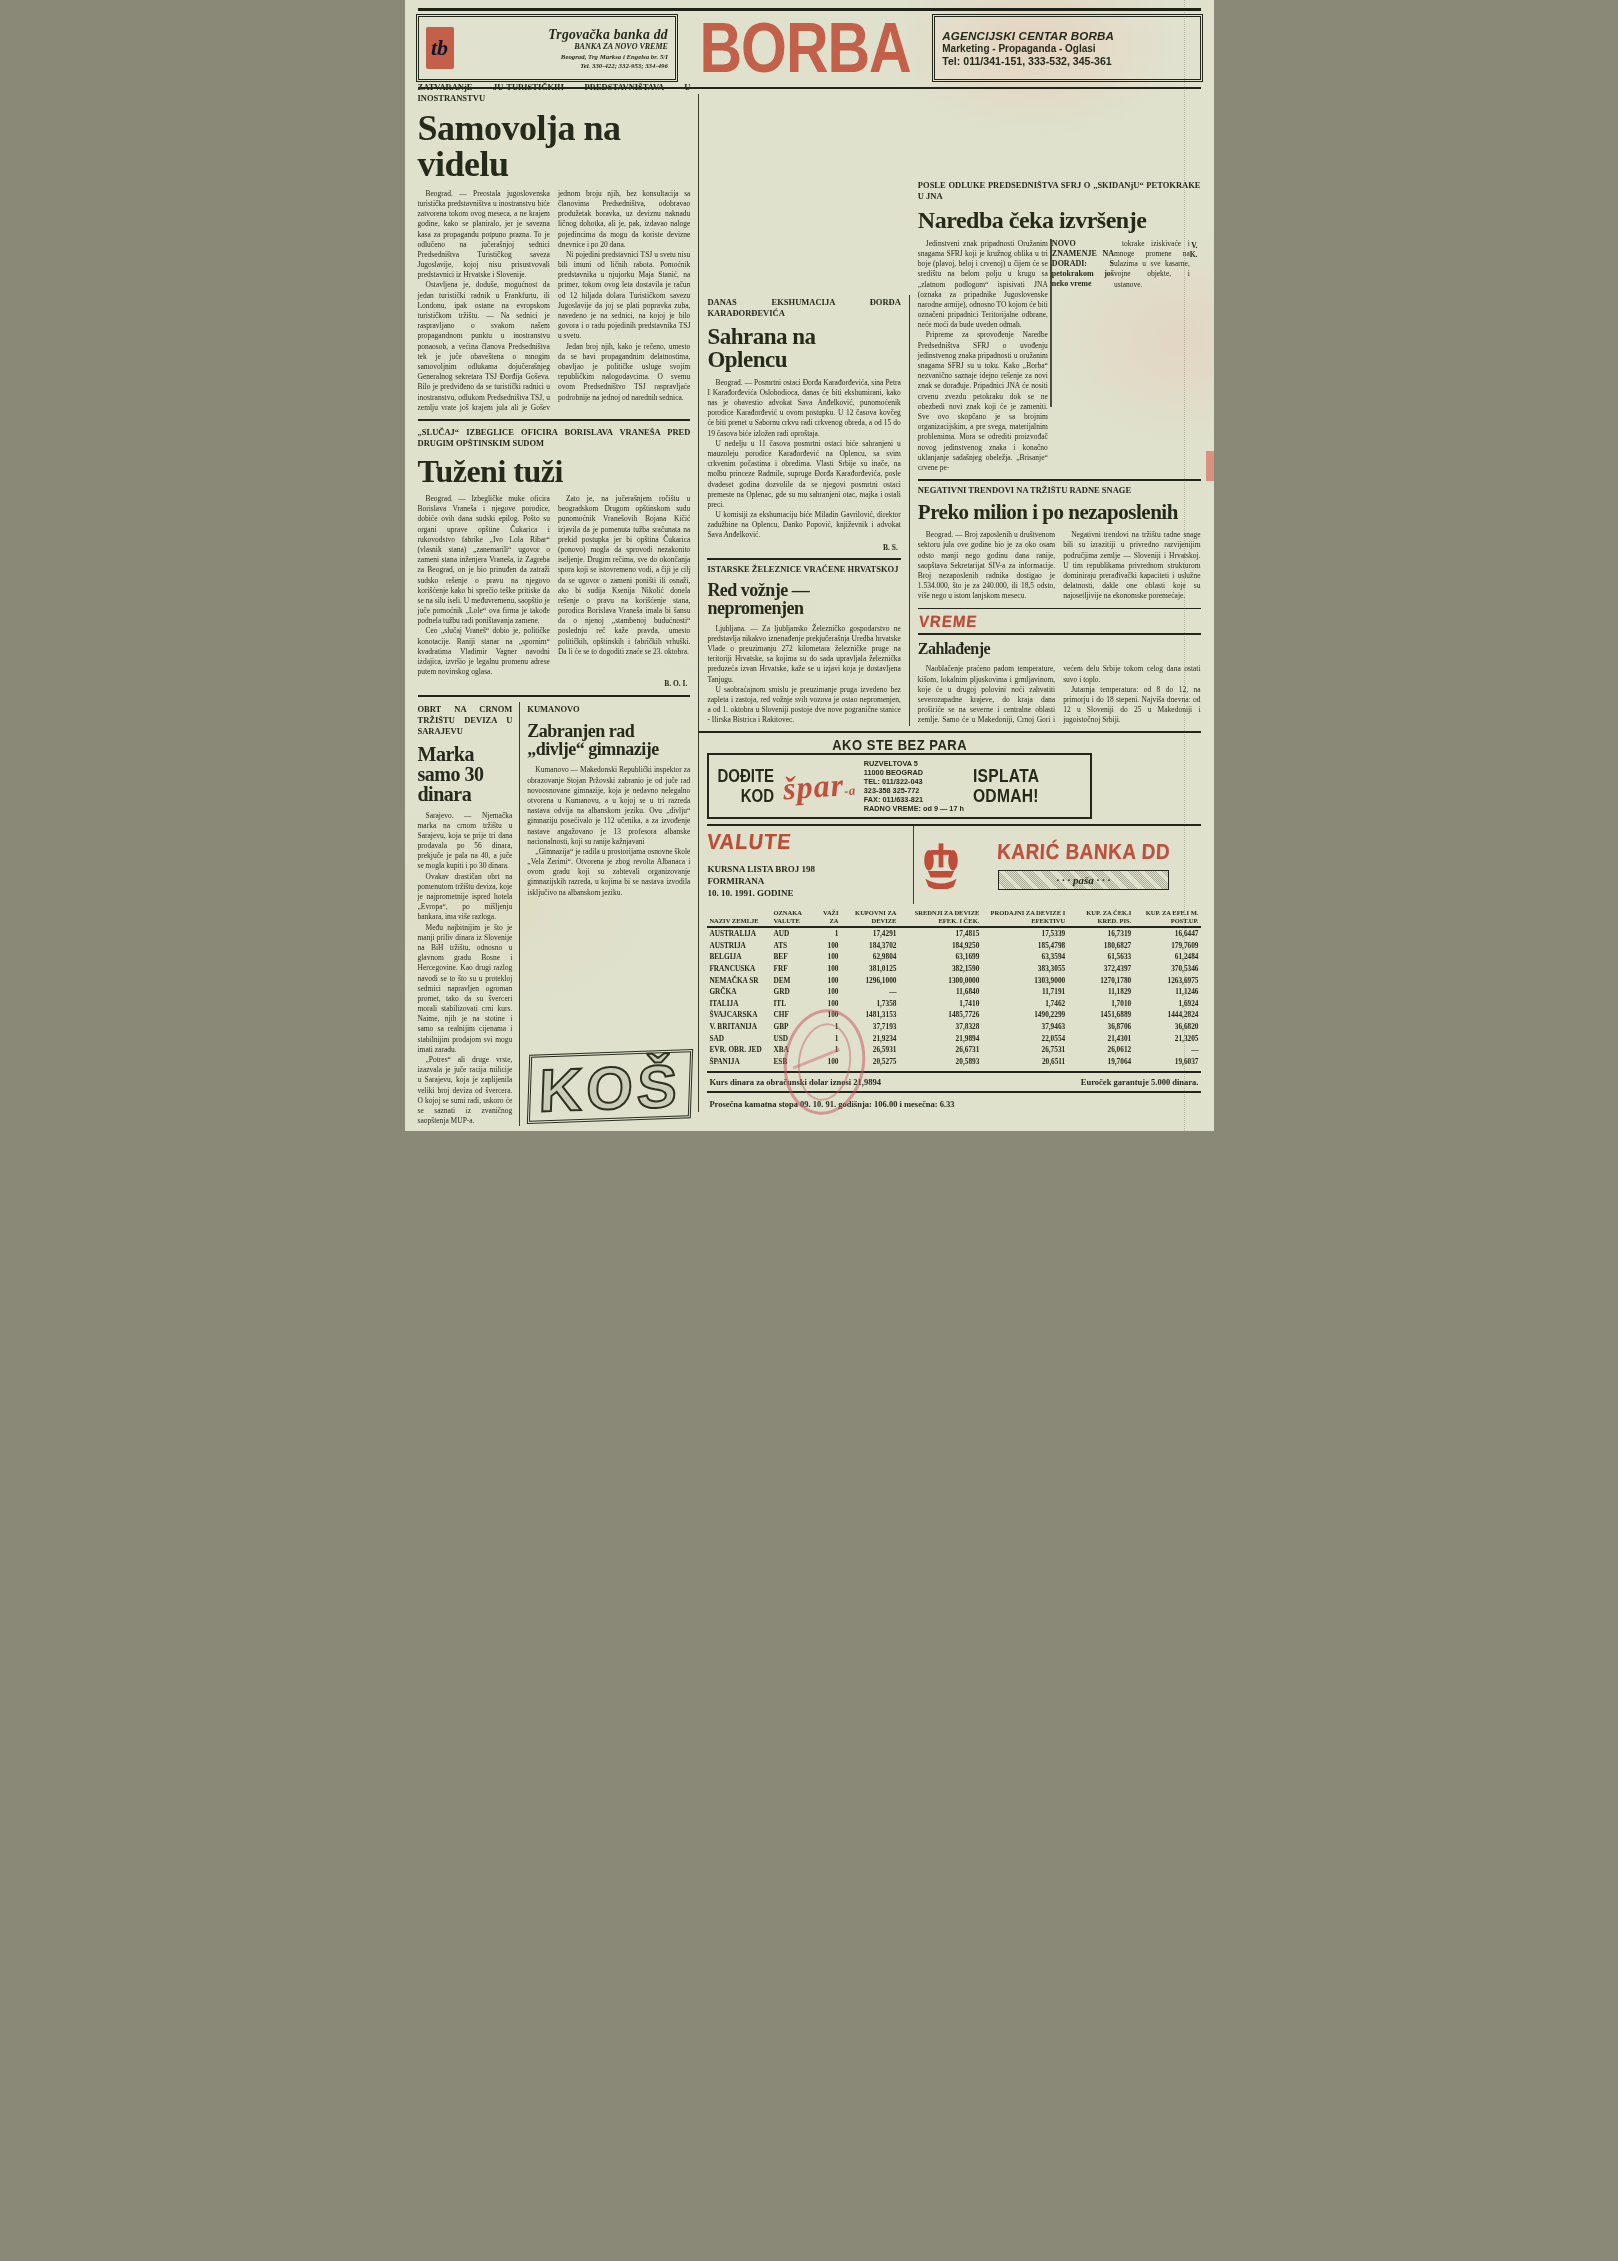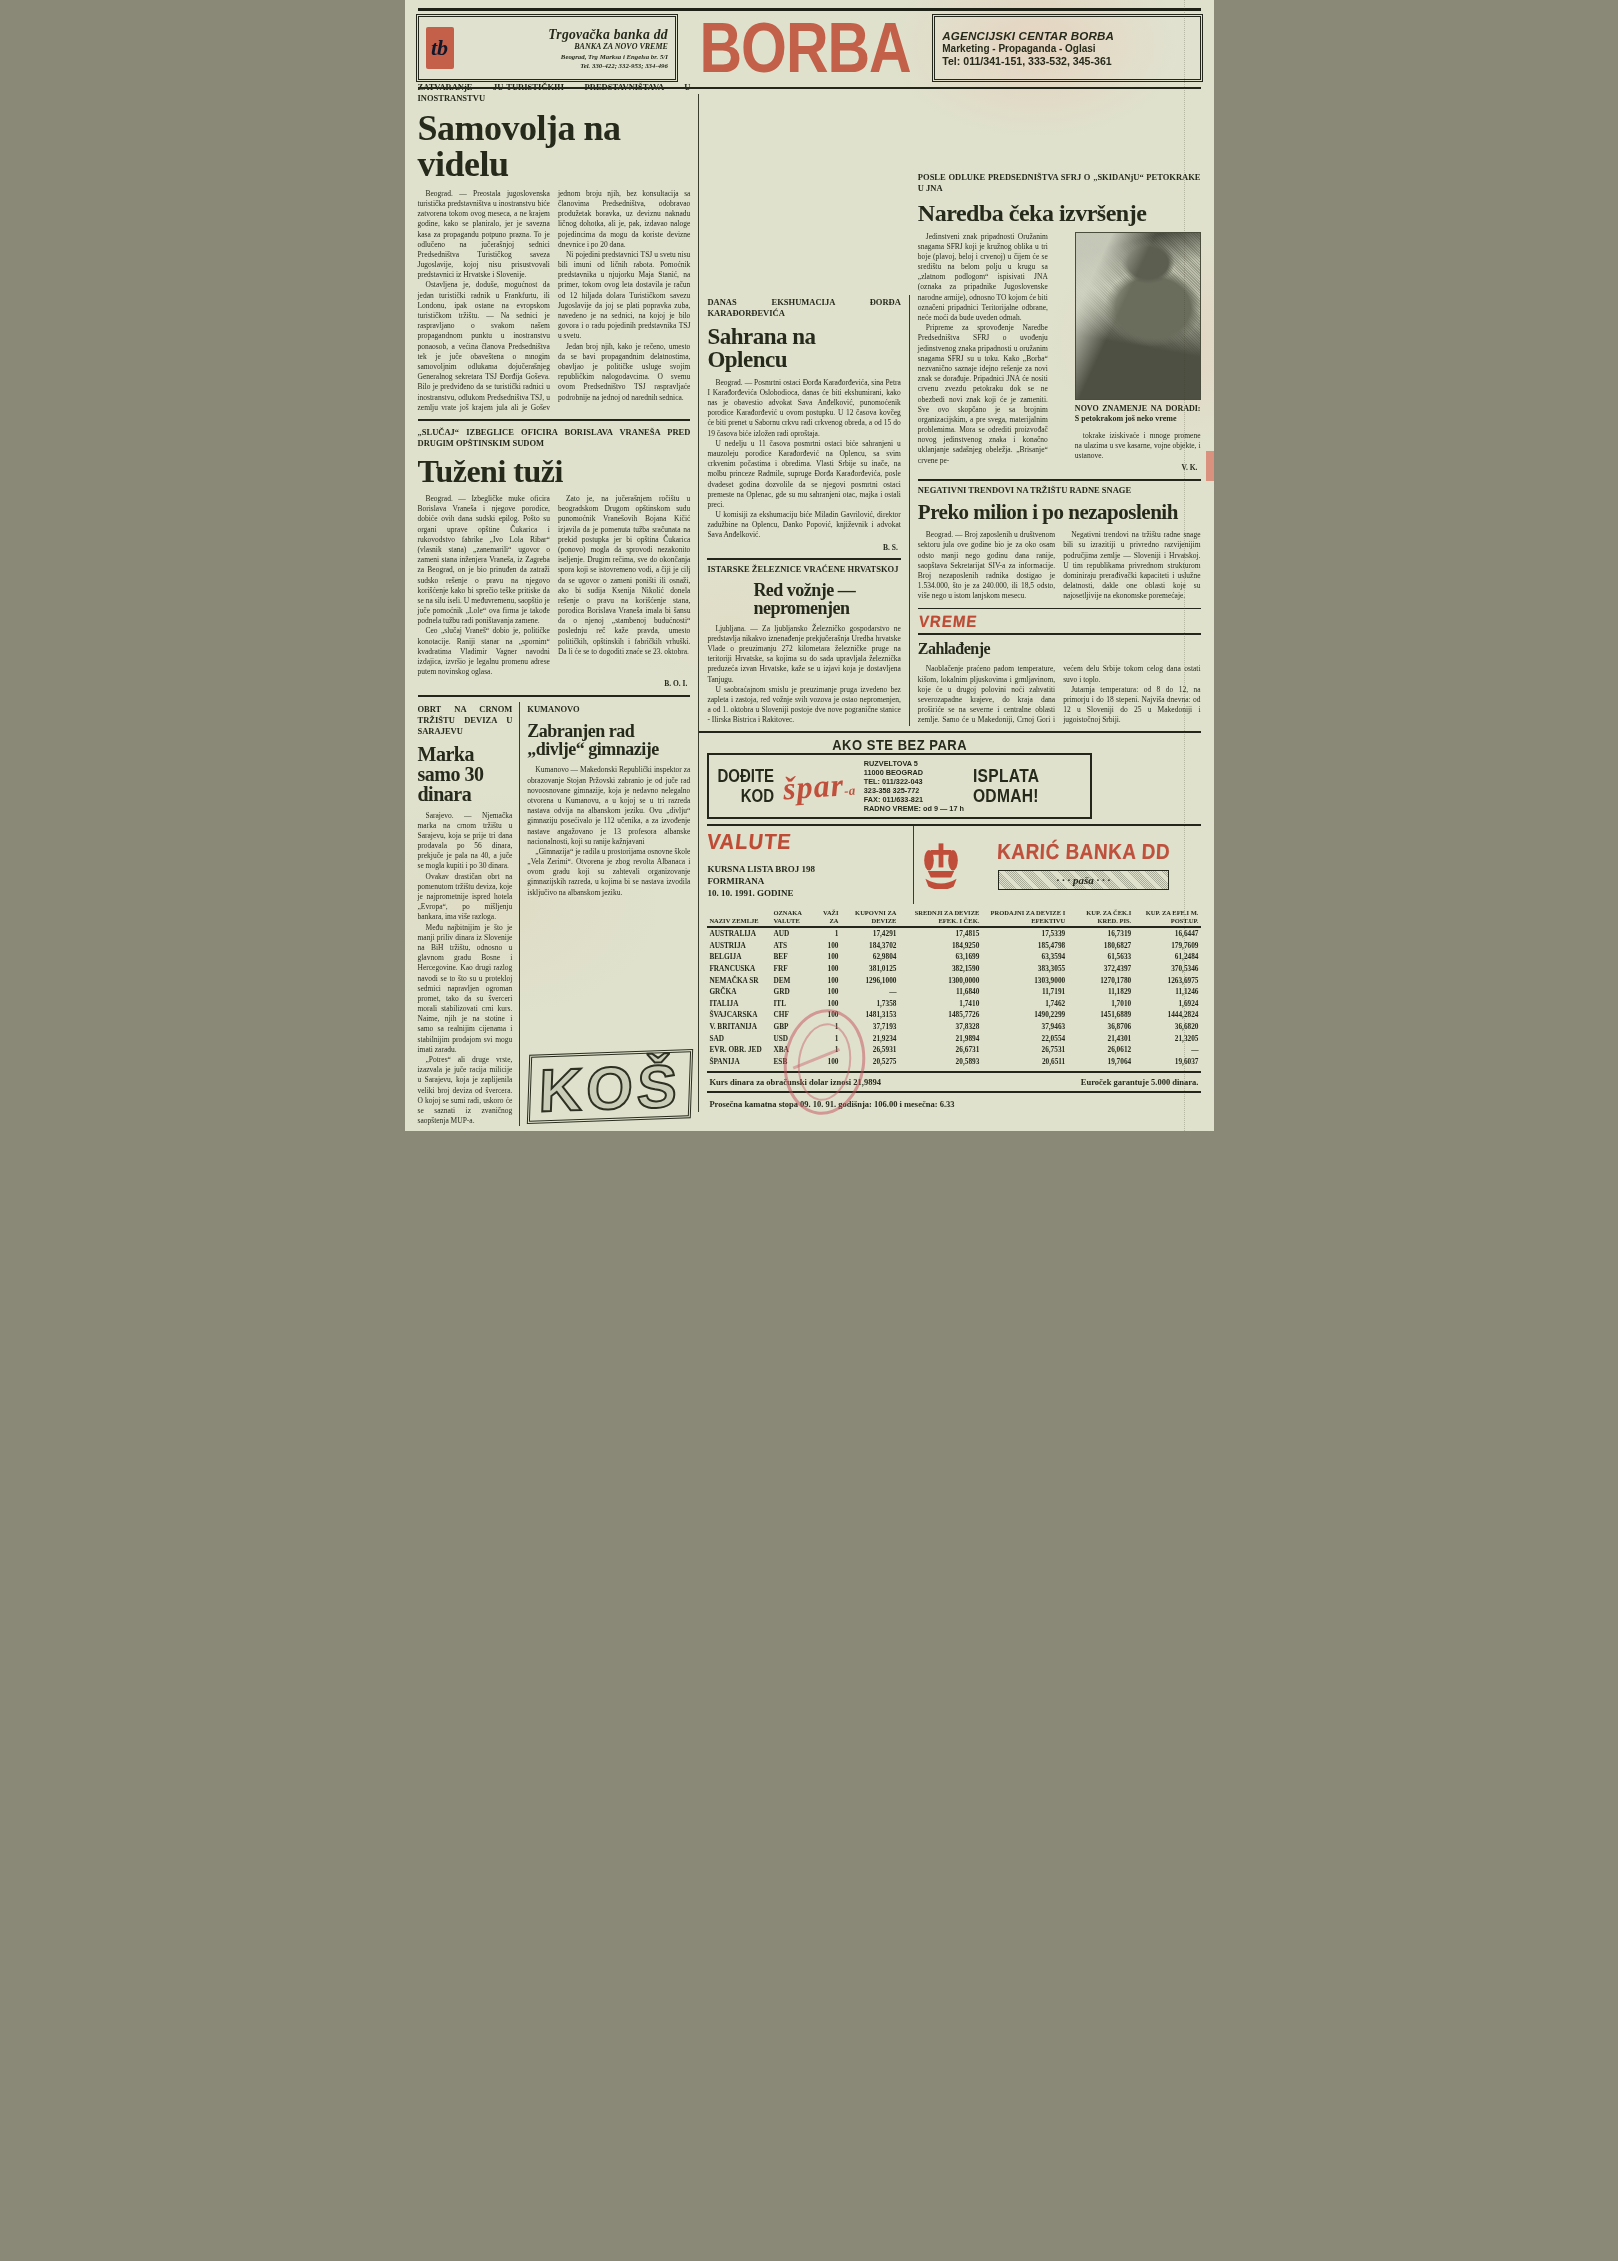--- a/index.html
+++ b/index.html
@@ -45,31 +45,31 @@
   
   .kicker{font-weight:700;font-size:8.5px;line-height:1.3;text-align:justify;margin:2px 0 1px;}
   .headline{font-weight:700;line-height:1.0;letter-spacing:-0.5px;margin:6px 0 7px;}
   .h-xl{font-size:36px;}
   .h-tu{font-size:32px;}
   .h-sa{font-size:23px;margin-right:15px;}
   .h-na{font-size:24px;}
   .h-pr{font-size:21px;}
   .h-ma{font-size:20px;}
   .h-ku{font-size:18px;}
-  .h-rv{font-size:18px;margin-left:46px;}
+  .h-rv{font-size:18px;}
   .h-za{font-size:16px;}
   .body{font-size:7.5px;line-height:1.36;text-align:justify;}
   .body p{margin:0;text-indent:8px;}
   .cols2{column-count:2;column-gap:8px;}
   .sign{text-align:right;font-weight:700;font-size:7.5px;margin:2px 3px 1px 0;}
   .rule{border-top:2.5px solid #23261b;margin:6px 0 4px;}
   
   .na-body{display:flex;gap:2px;}
   .na-left{width:46%;}
-  .na-right{flex:1;display:flex;flex-direction:column;margin-left:25px;}
+  .na-right{flex:1;display:flex;flex-direction:row;}
   .photo{height:166px;border:0.5px solid #4a4c3c;margin-bottom:4px;
     background:
       linear-gradient(115deg, rgba(210,212,196,.9) 0 18%, rgba(120,122,108,.0) 40%),
       radial-gradient(45px 35px at 58% 18%, #5c5e50 0 45%, rgba(92,94,80,0) 60%),
       radial-gradient(75px 60px at 62% 45%, #6a6c5c 0 50%, rgba(106,108,92,0) 65%),
       linear-gradient(10deg, #4e5044 0 34%, rgba(78,80,68,0) 60%),
       linear-gradient(165deg, rgba(60,62,52,.85) 0 12%, rgba(60,62,52,0) 30%),
       repeating-linear-gradient(45deg, rgba(70,72,60,.25) 0 1px, rgba(200,202,186,.25) 1px 2px),
       #b9bba7;}
   .caption{font-weight:700;font-size:8px;line-height:1.25;text-align:justify;margin-bottom:7px;}

